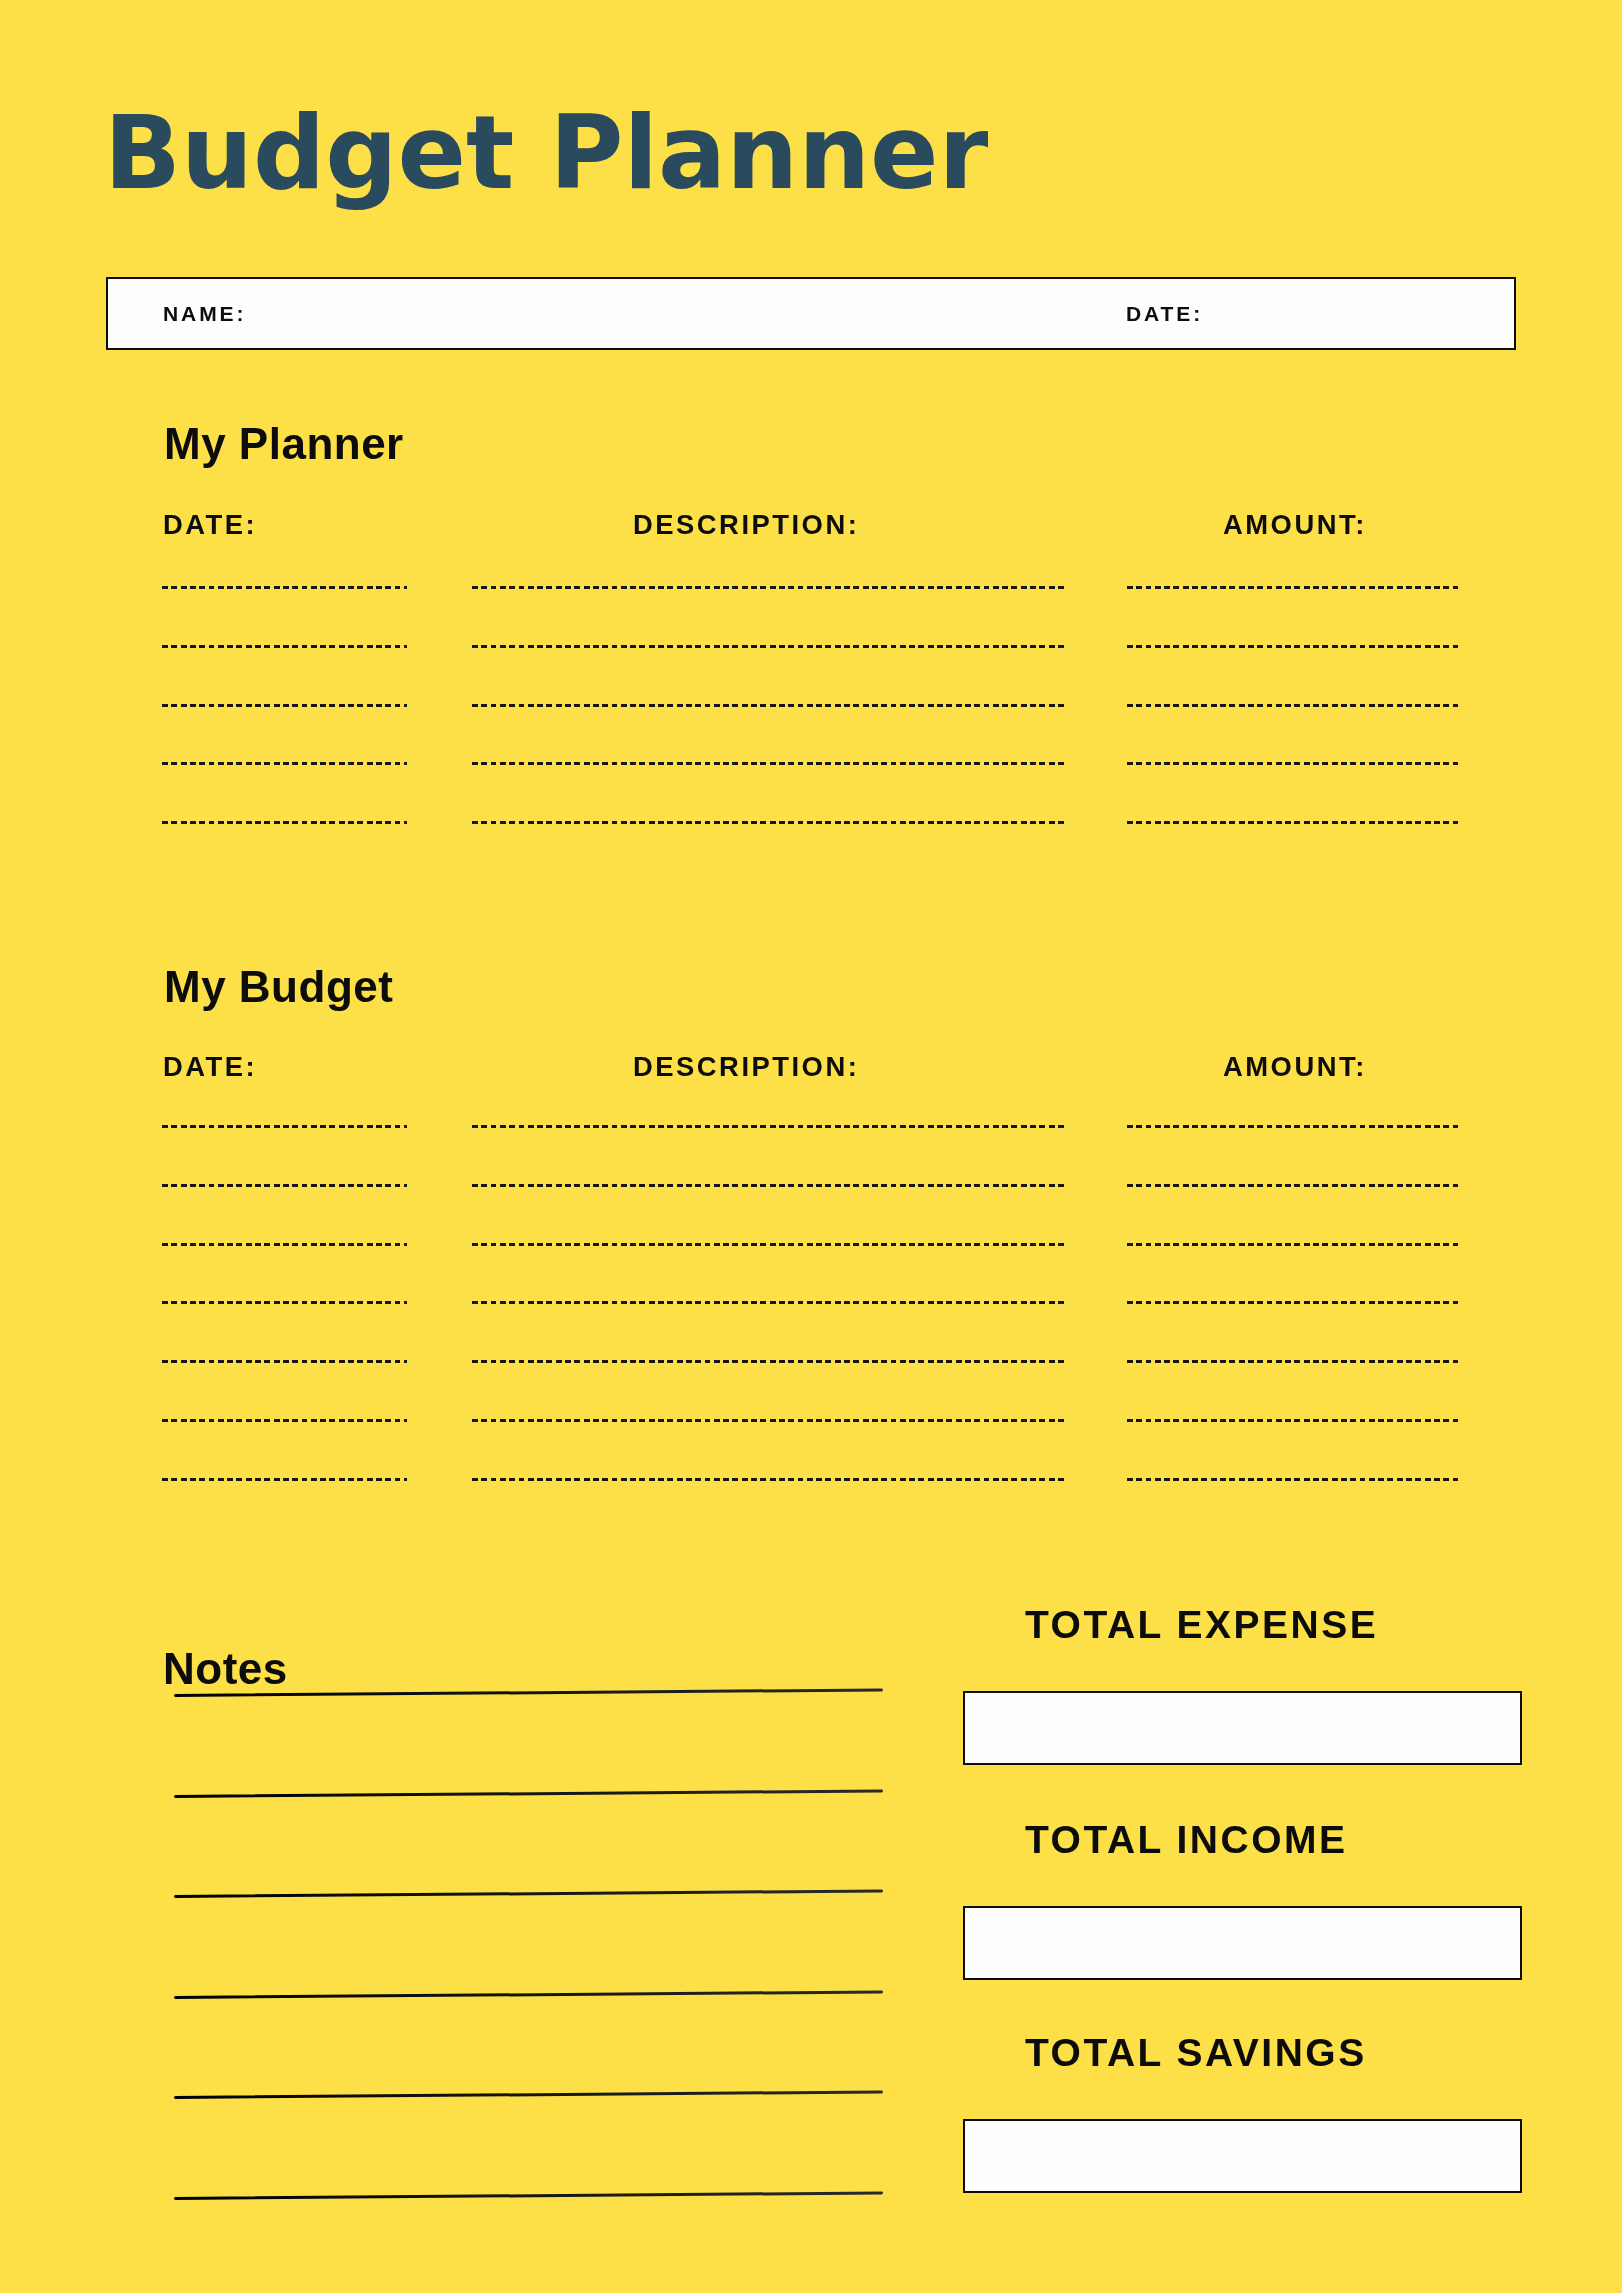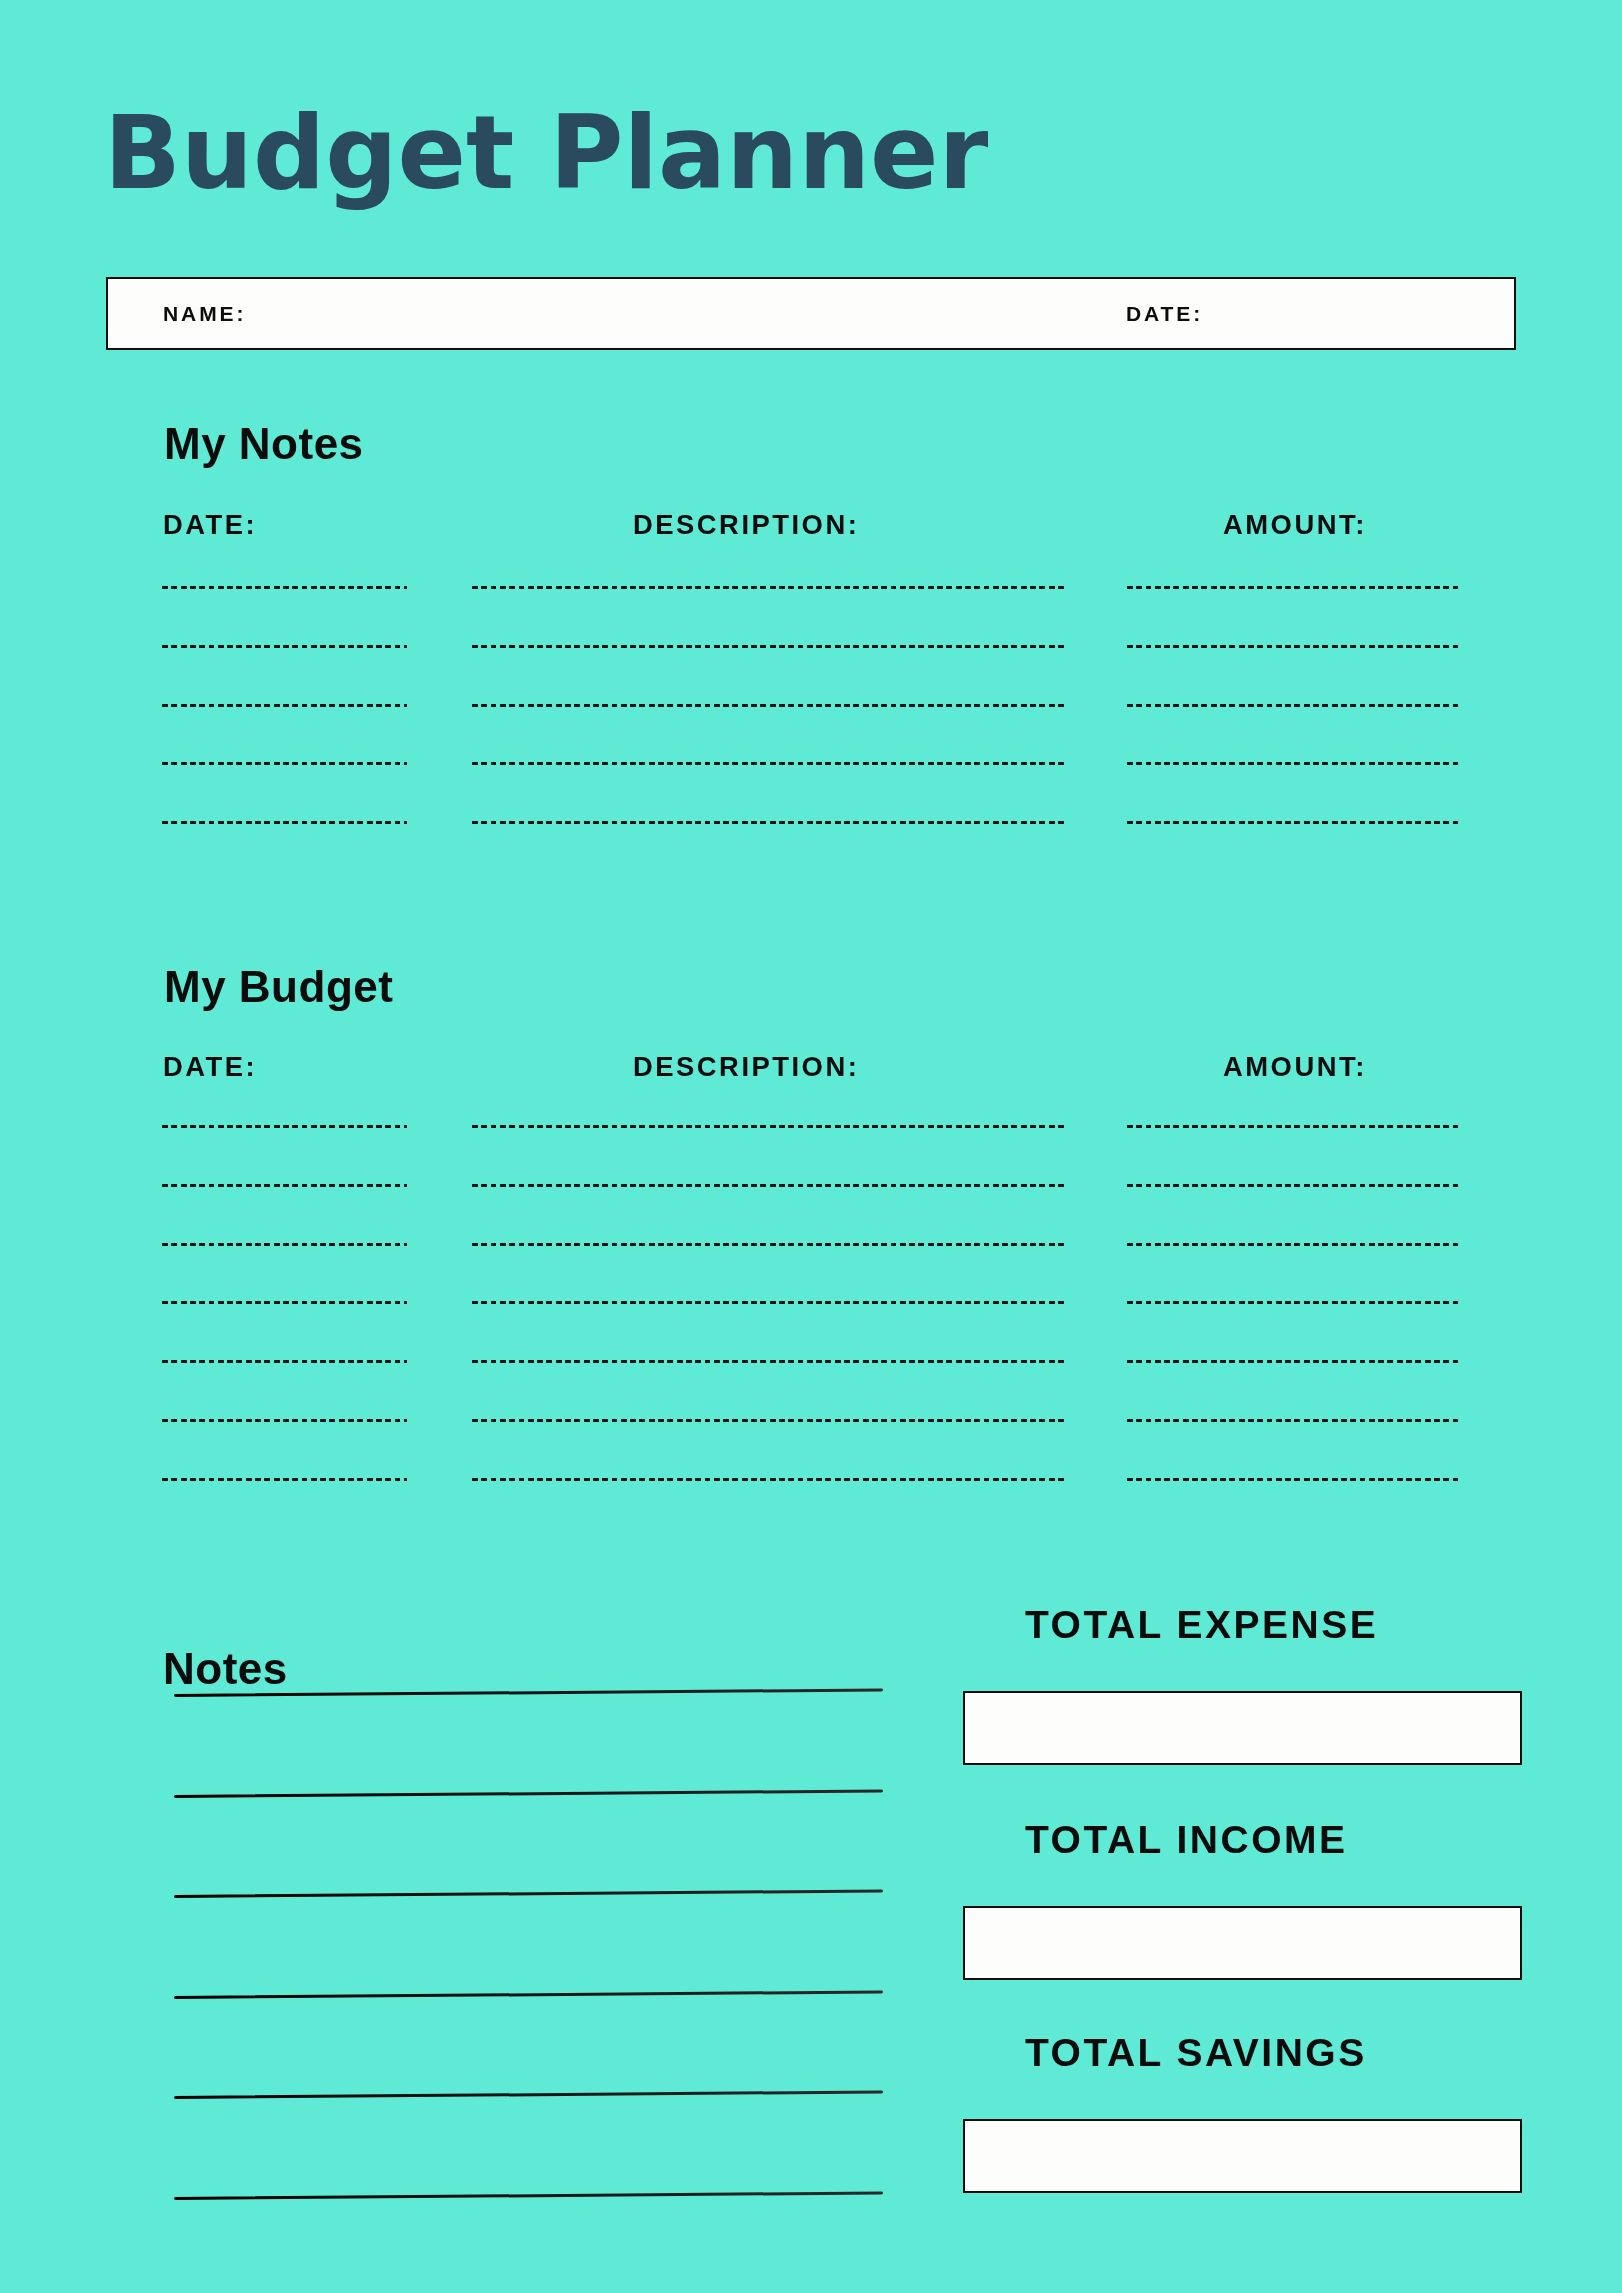--- a/index.html
+++ b/index.html
@@ -1,19 +1,19 @@
 <!DOCTYPE html>
 <html><head>
 <meta charset="utf-8">
 <style>
   html,body{margin:0;padding:0;background:#e8e8e8;}
   .page{
     position:relative;
     width:1622px;height:2294px;
-    background:#5eead4;
+    background:#fde047;
     overflow:hidden;
     font-family:"Liberation Sans","DejaVu Sans",sans-serif;
     color:#141414;
   }
   .abs{position:absolute;}
   
   .title{
     left:104px;top:90px;
     font-family:"DejaVu Sans","Liberation Sans",sans-serif;
     font-size:101px;font-weight:bold;letter-spacing:0px;
@@ -101,21 +101,21 @@
 
   <div class="abs title" style="color: rgb(42, 74, 94);">Budget Planner</div>
 
   <div class="abs name-bar">
     <span class="bar-label name">NAME:</span>
     <span class="bar-fill name"></span>
     <span class="bar-label date">DATE:</span>
     <span class="bar-fill date"></span>
   </div>
 
-  <div class="abs section-heading h-income">My Notes</div>
+  <div class="abs section-heading h-income">My Planner</div>
   <div class="abs header-row hr-income">
     <span class="col-header ch-date">DATE:</span>
     <span class="col-header ch-desc">DESCRIPTION:</span>
     <span class="col-header ch-amt">AMOUNT:</span>
   </div>
   <div class="abs rows rows-income">
       <div class="dash-row" style="top: 0px;">
         <div class="dash col-date"></div>
         <div class="dash col-desc"></div>
         <div class="dash col-amt"></div>

